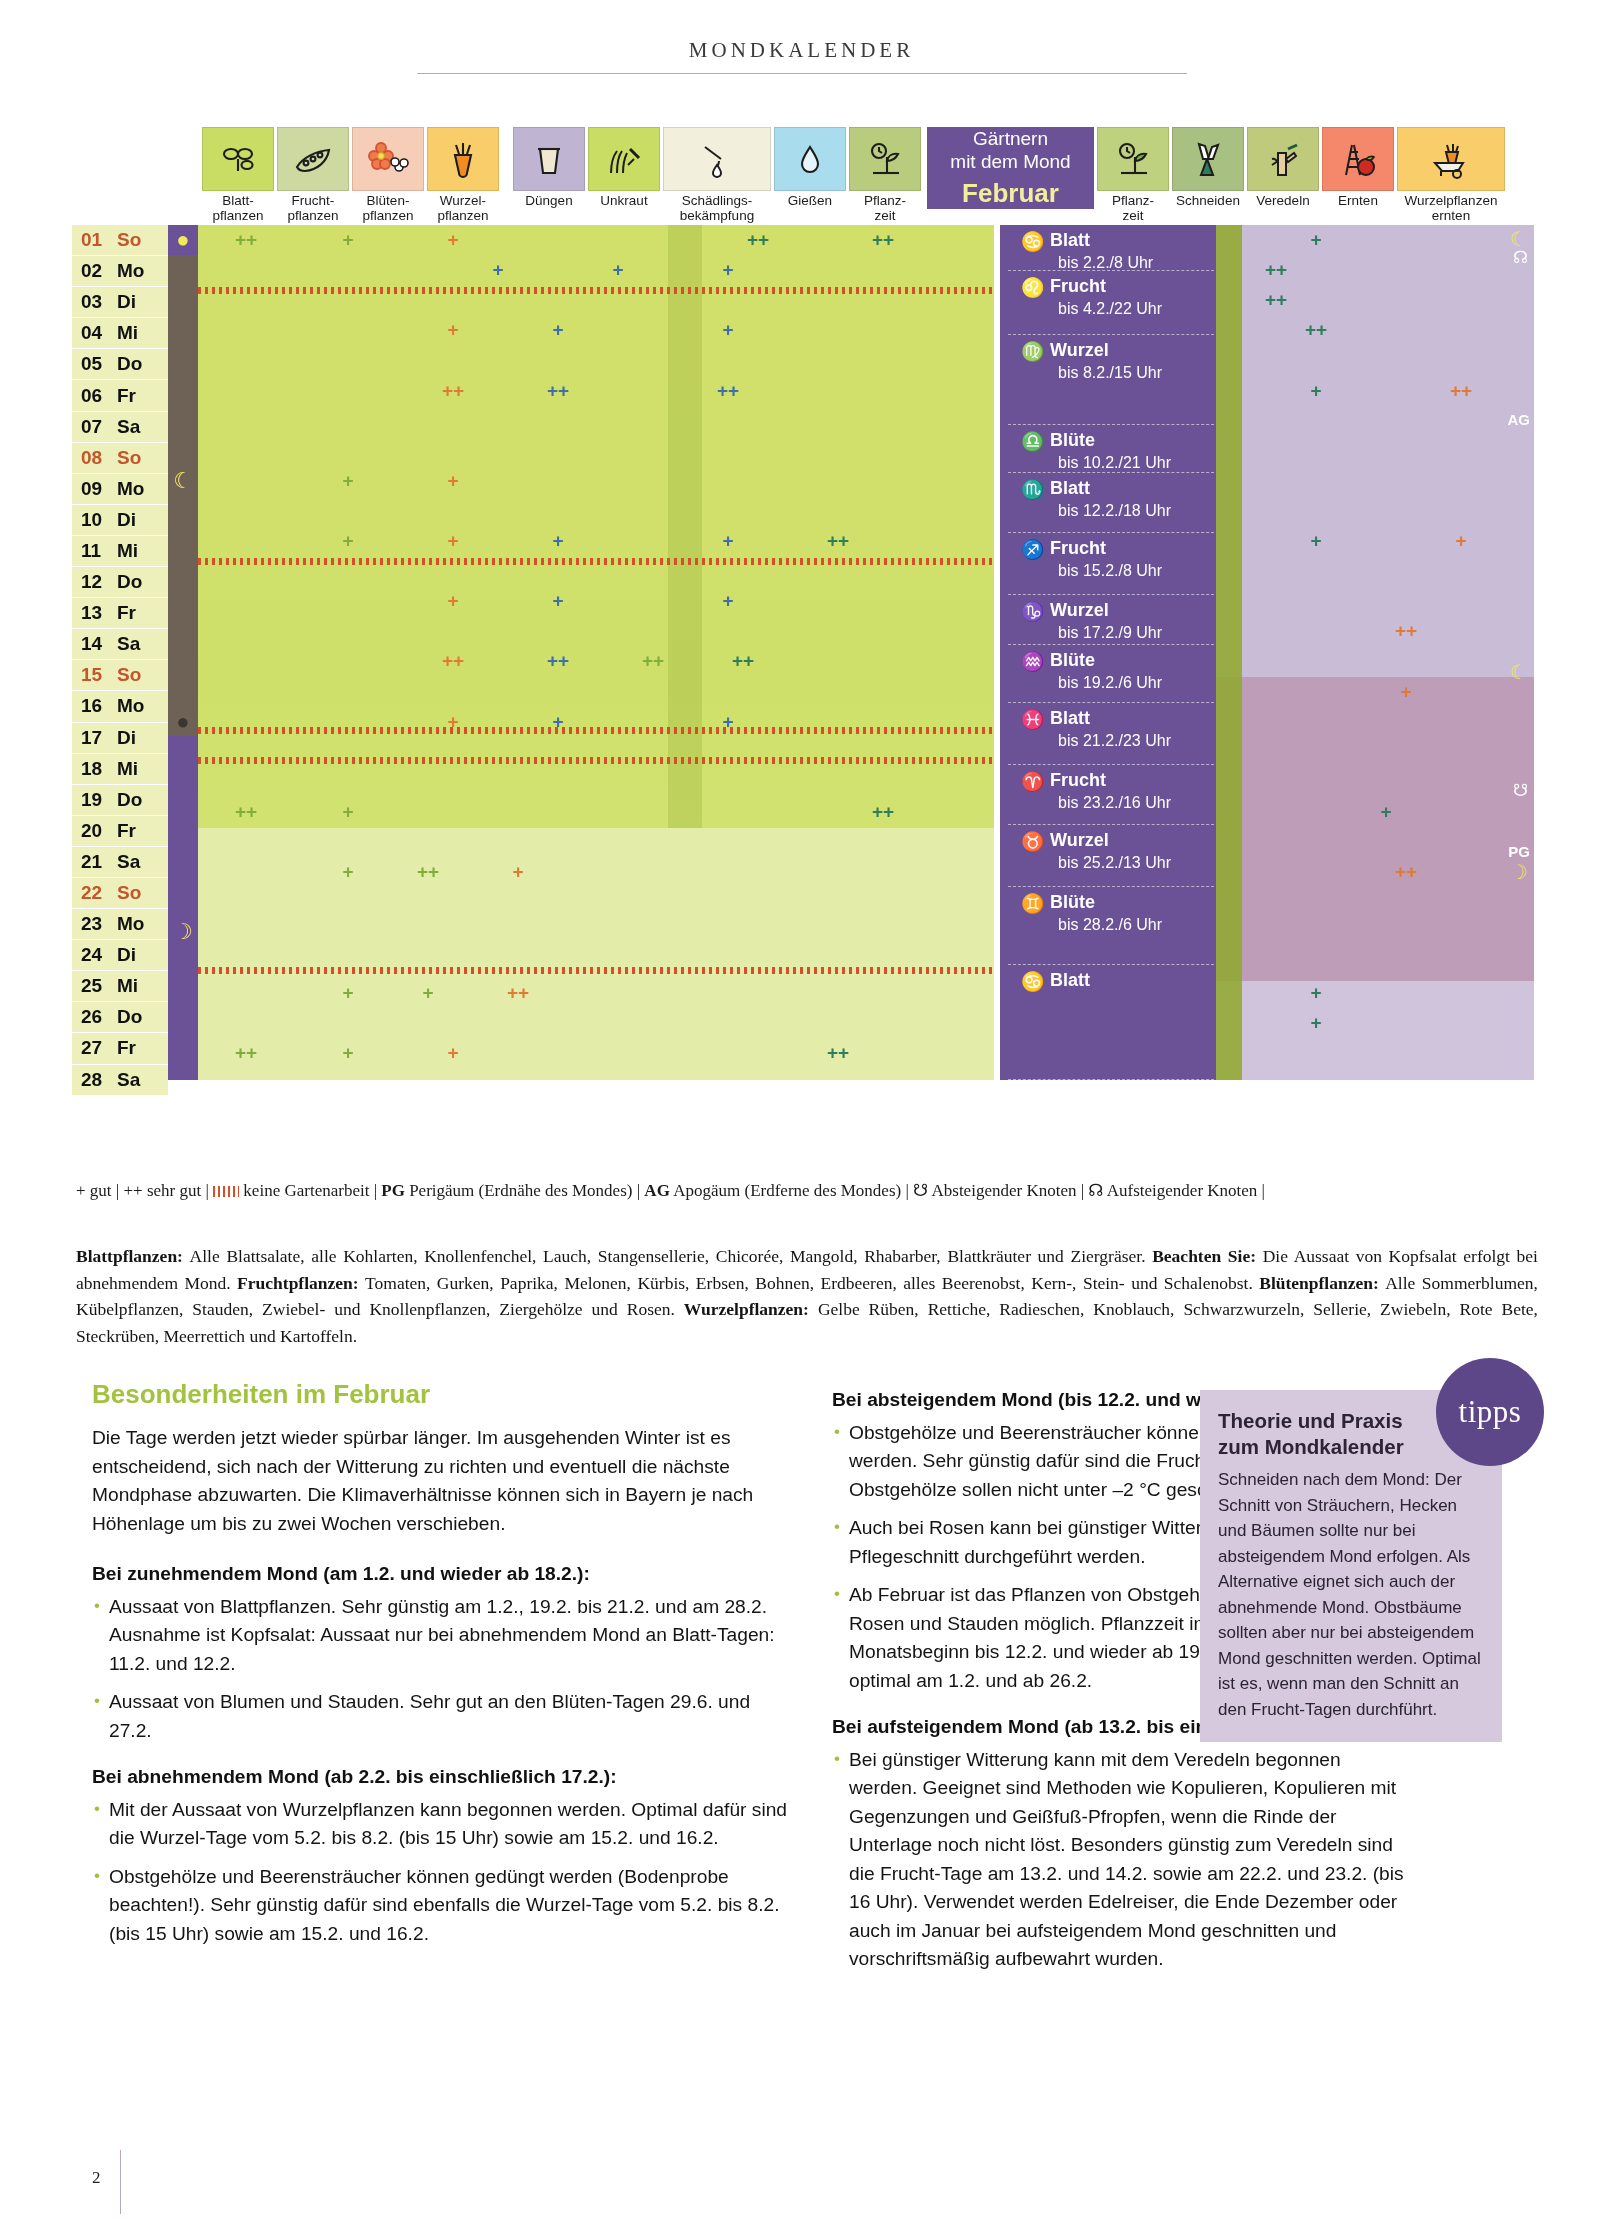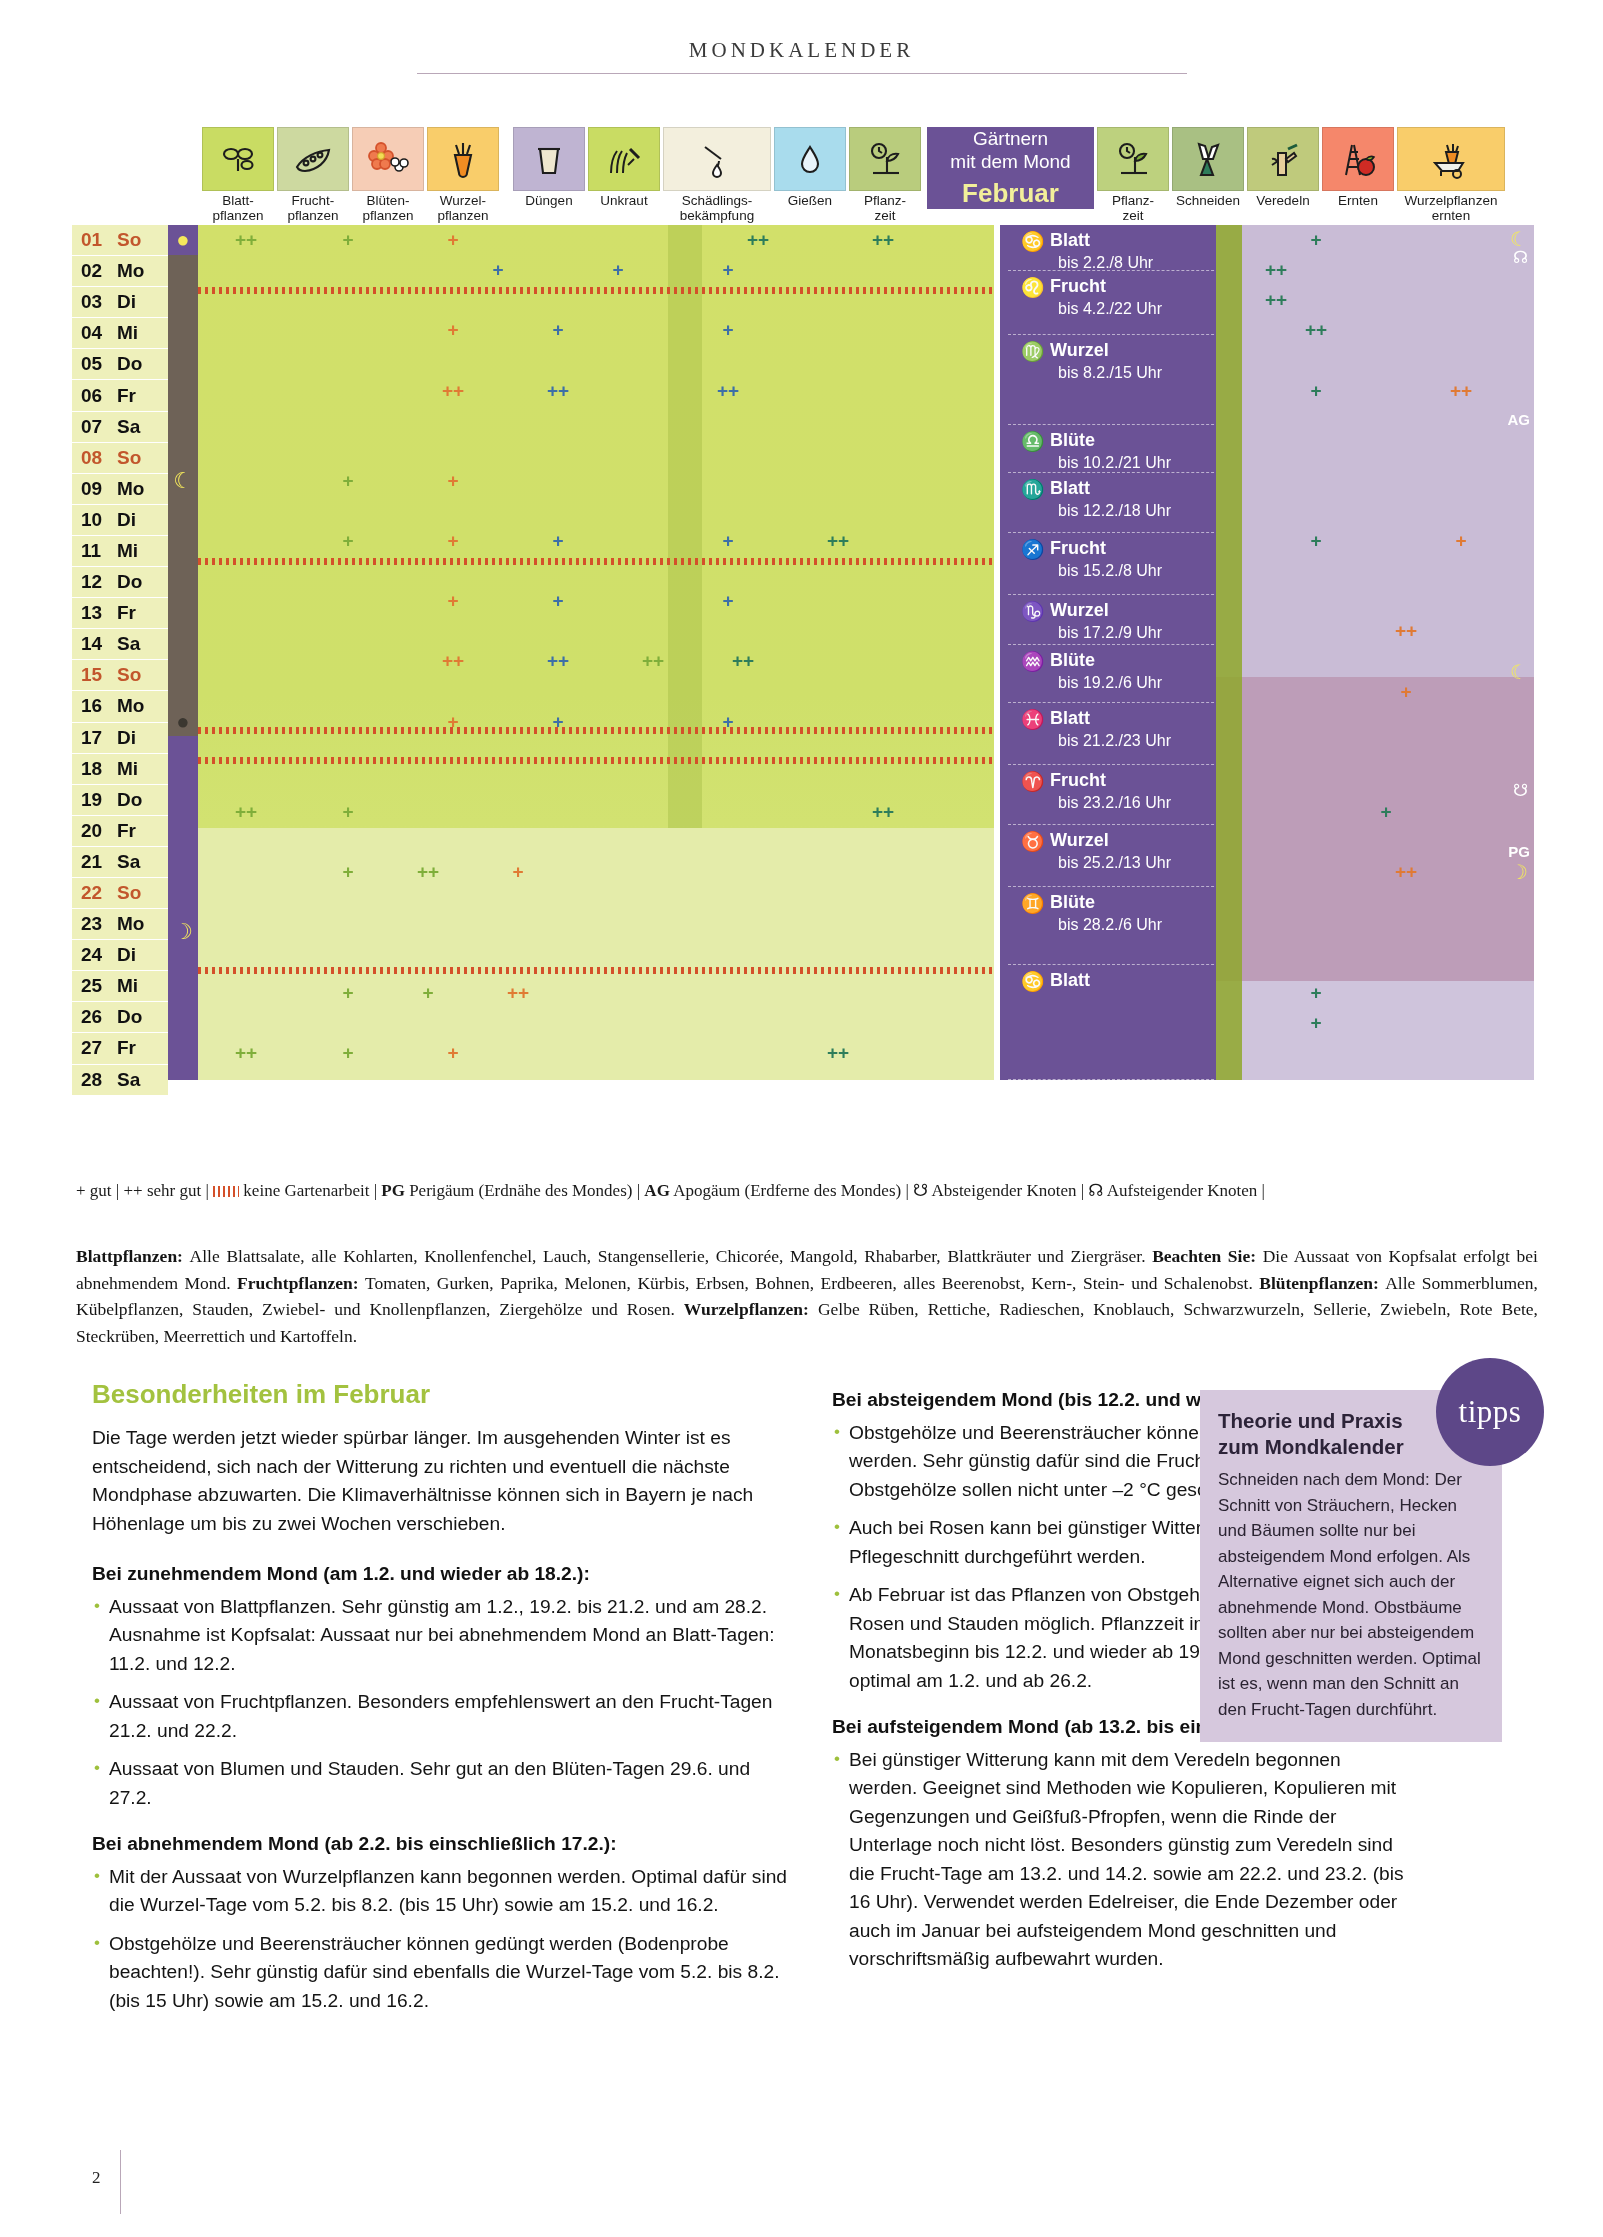--- a/index.html
+++ b/index.html
@@ -653,21 +653,20 @@
 <div id="plantdesc"><b>Blattpflanzen: </b><span> Alle Blattsalate, alle Kohlarten, Knollenfenchel, Lauch, Stangensellerie, Chicorée, Mangold, Rhabarber, Blattkräuter und Ziergräser. </span><b>Beachten Sie: </b><span> Die Aussaat von Kopfsalat erfolgt bei abnehmendem Mond. </span><b>Fruchtpflanzen: </b><span> Tomaten, Gurken, Paprika, Melonen, Kürbis, Erbsen, Bohnen, Erdbeeren, alles Beerenobst, Kern-, Stein- und Schalenobst. </span><b>Blütenpflanzen: </b><span> Alle Sommerblumen, Kübelpflanzen, Stauden, Zwiebel- und Knollenpflanzen, Ziergehölze und Rosen. </span><b>Wurzelpflanzen: </b><span> Gelbe Rüben, Rettiche, Radieschen, Knoblauch, Schwarzwurzeln, Sellerie, Zwiebeln, Rote Bete, Steckrüben, Meerrettich und Kartoffeln.</span></div>
 
 <div id="artTitle">Besonderheiten im Februar</div>
 
 <div class="col" id="colL">
   <div class="para">Die Tage werden jetzt wieder spürbar länger. Im ausgehenden Winter ist es entscheidend, sich nach der Witterung zu richten und eventuell die nächste Mondphase abzuwarten. Die Klimaverhältnisse können sich in Bayern je nach Höhenlage um bis zu zwei Wochen verschieben.</div>
   <div id="leftSections">
       <div class="subh">Bei zunehmendem Mond (am 1.2. und wieder ab 18.2.):</div>
       <ul class="bl">
         <li>Aussaat von Blattpflanzen. Sehr günstig am 1.2., 19.2. bis 21.2. und am 28.2. Ausnahme ist Kopfsalat: Aussaat nur bei abnehmendem Mond an Blatt-Tagen: 11.2. und 12.2.</li>
-        <li>Aussaat von Fruchtpflanzen. Besonders empfehlenswert an den Frucht-Tagen 21.2. und 22.2.</li>
         <li>Aussaat von Blumen und Stauden. Sehr gut an den Blüten-Tagen 29.6. und 27.2.</li>
       </ul>
       <div class="subh">Bei abnehmendem Mond (ab 2.2. bis einschließlich 17.2.):</div>
       <ul class="bl">
         <li>Mit der Aussaat von Wurzelpflanzen kann begonnen werden. Optimal dafür sind die Wurzel-Tage vom 5.2. bis 8.2. (bis 15 Uhr) sowie am 15.2. und 16.2.</li>
         <li>Obstgehölze und Beerensträucher können gedüngt werden (Bodenprobe beachten!). Sehr günstig dafür sind ebenfalls die Wurzel-Tage vom 5.2. bis 8.2. (bis 15 Uhr) sowie am 15.2. und 16.2.</li>
       </ul>
     </div>
 </div>
 

